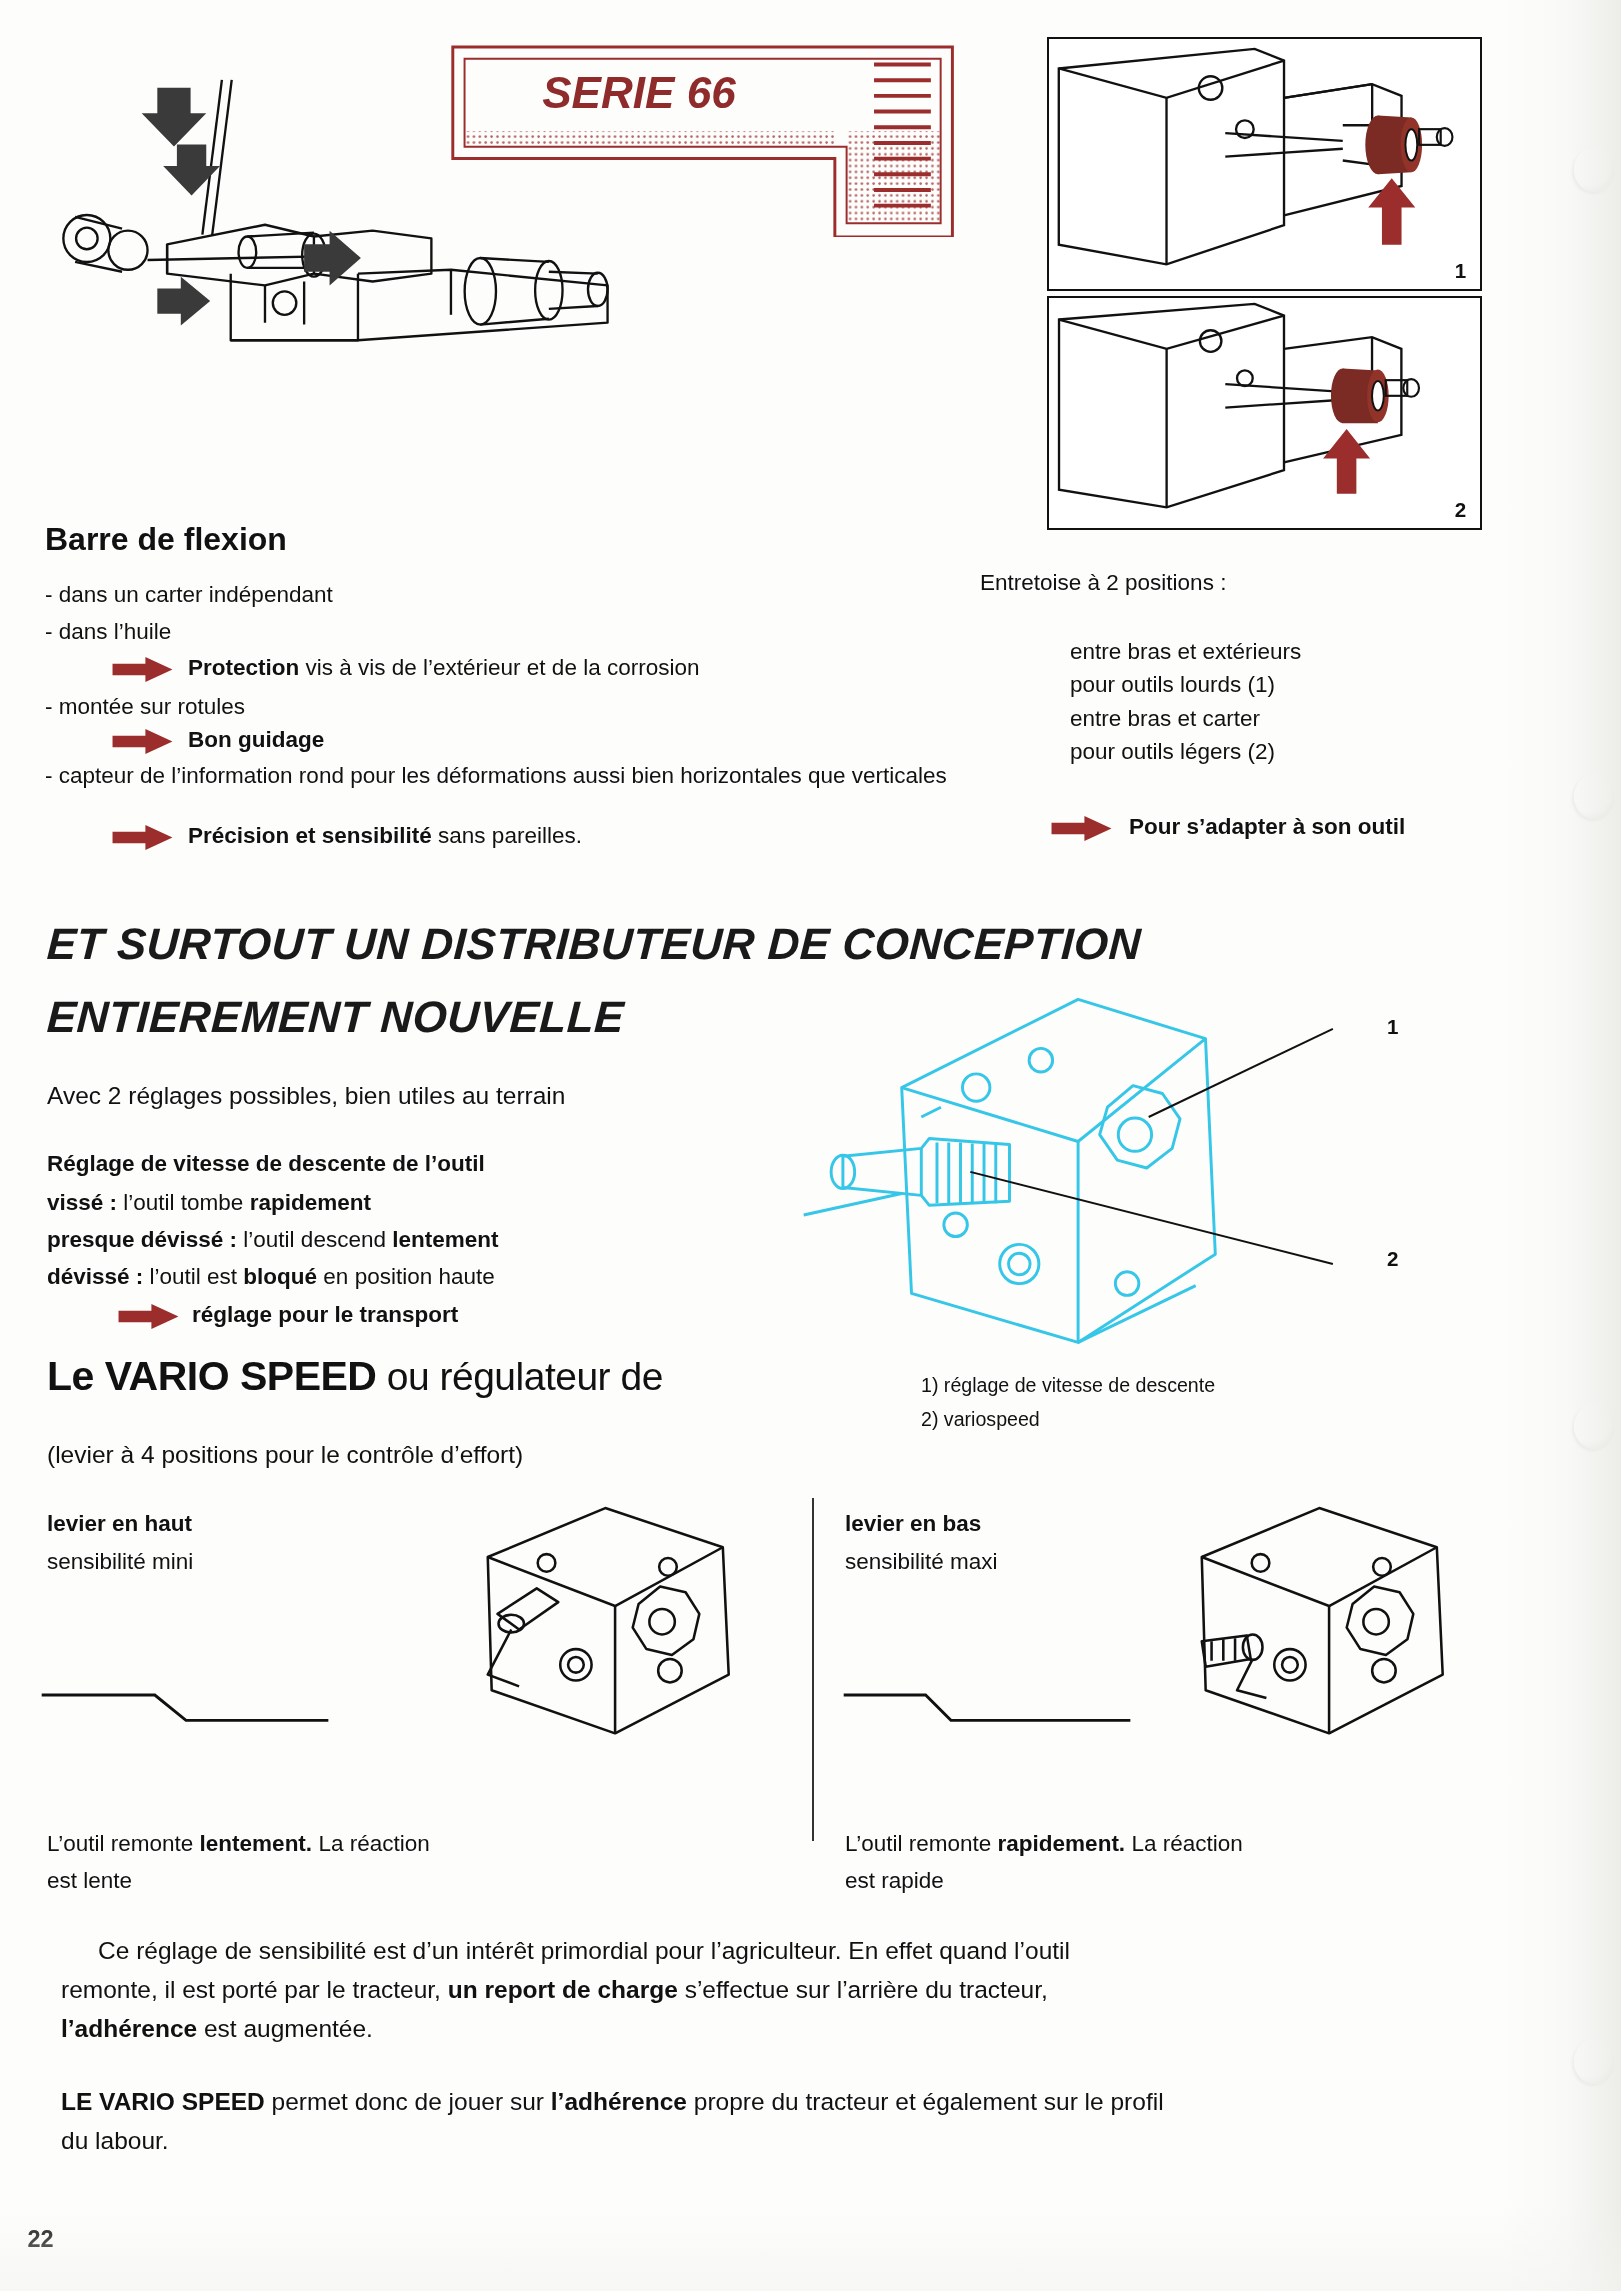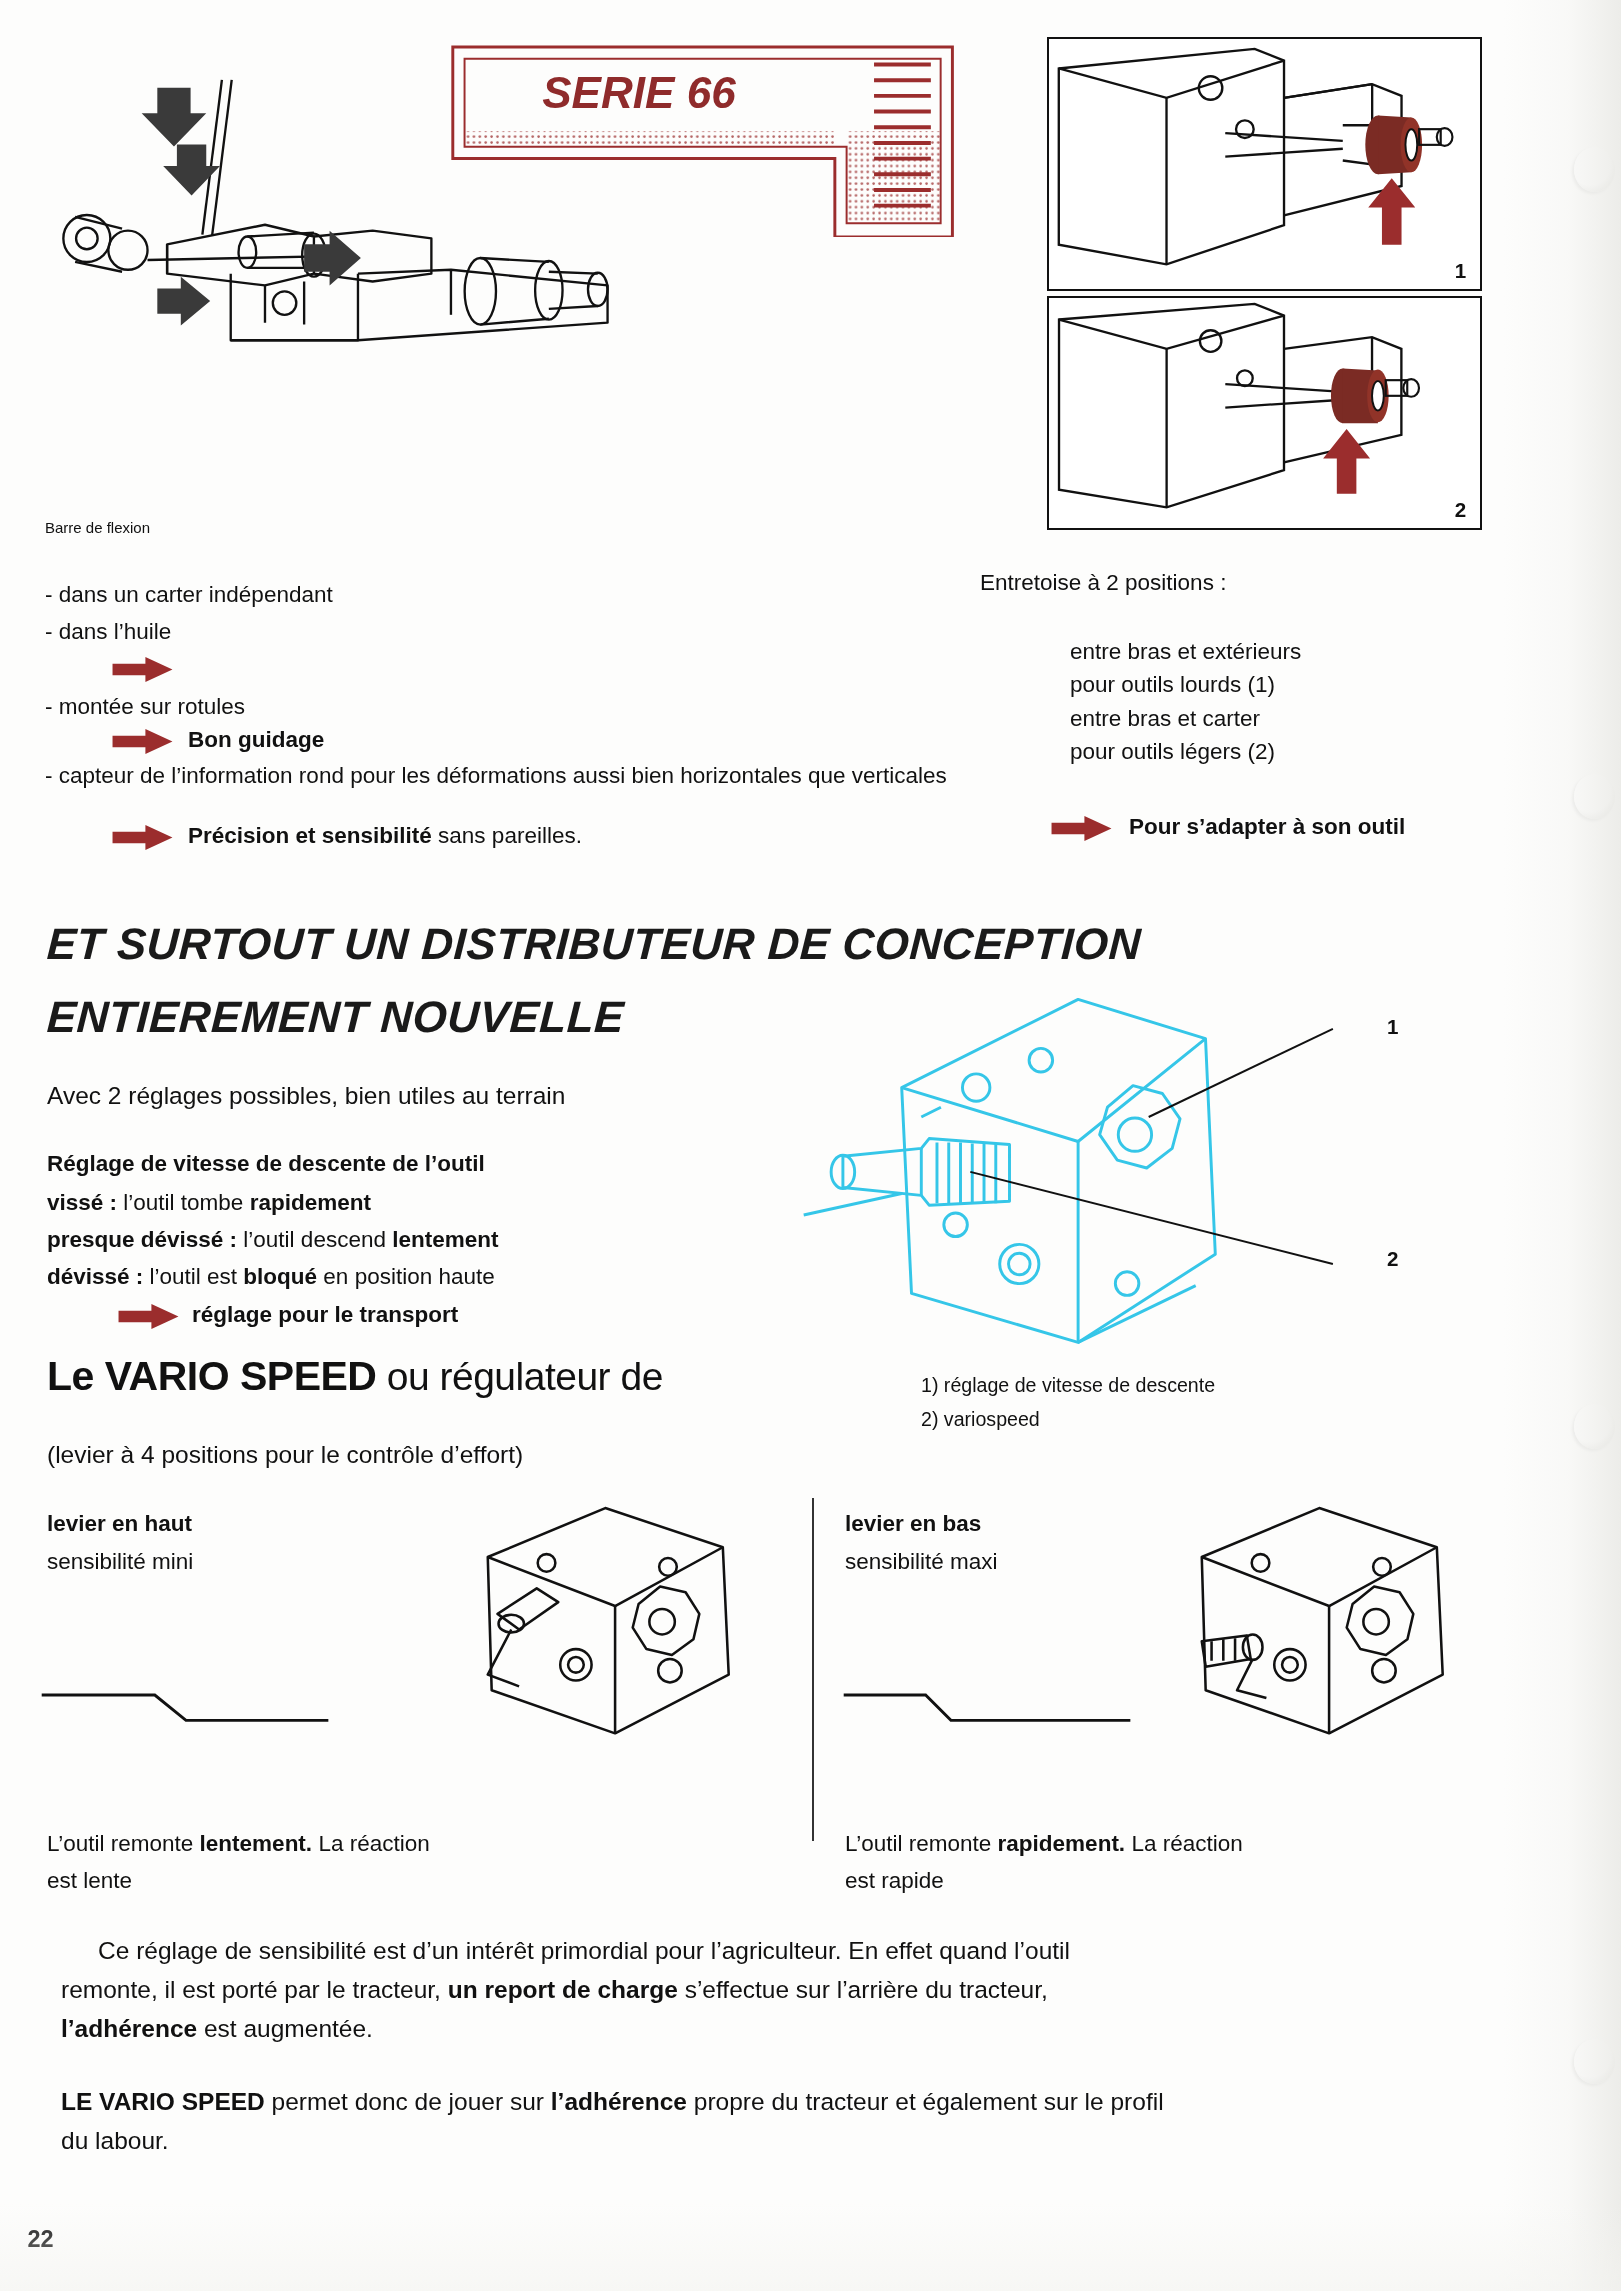--- a/index.html
+++ b/index.html
@@ -45,21 +45,21 @@
     background: radial-gradient(circle at 40% 40%, #ffffff 55%, #d9d9d4 100%);
     box-shadow: -2px 2px 2.9px rgba(0,0,0,0.10);
   }
 
   
   .t { position: absolute; line-height: 1.32; }
   .t.md  { font-size: 22.5px; }
   .t.lg  { font-size: 24.5px; }
   b, .b { font-weight: bold; }
 
-  .heading-bold { font-weight: normal; font-size: 15px; }
+  .heading-bold { font-weight: bold; font-size: 32px; }
 
   
   .bigtitle {
     position: absolute;
     font-family: "Liberation Sans", sans-serif;
     font-weight: bold;
     font-style: italic;
     font-size: 44px;
     letter-spacing: 0.5px;
     color: #1a1a1a;
@@ -241,20 +241,23 @@
   <div class="t heading-bold" style="left:45px; top:518px;">Barre de flexion</div>
 
   <div class="t md" style="left:45px; top:580px;">- dans un carter indépendant</div>
   <div class="t md" style="left:45px; top:617px;">- dans l’huile</div>
 
   <div class="arrow" style="left:110px; top:655px;">
     <svg viewBox="0 0 66 30">
         <path d="M2 9 L36 9 L36 2 L64 15 L36 28 L36 21 L2 21 Z" fill="#9b2d2d"></path>
       </svg>
   </div>
+  <div class="t md" style="left:188px; top:653px;">
+    <b>Protection</b><span> vis à vis de l’extérieur et  de la corrosion</span>
+  </div>
 
   <div class="t md" style="left:45px; top:692px;">- montée sur rotules</div>
 
   <div class="arrow" style="left:110px; top:727px;">
     <svg viewBox="0 0 66 30">
         <path d="M2 9 L36 9 L36 2 L64 15 L36 28 L36 21 L2 21 Z" fill="#9b2d2d"></path>
       </svg>
   </div>
   <div class="t md b" style="left:188px; top:725px;">Bon guidage</div>
 

